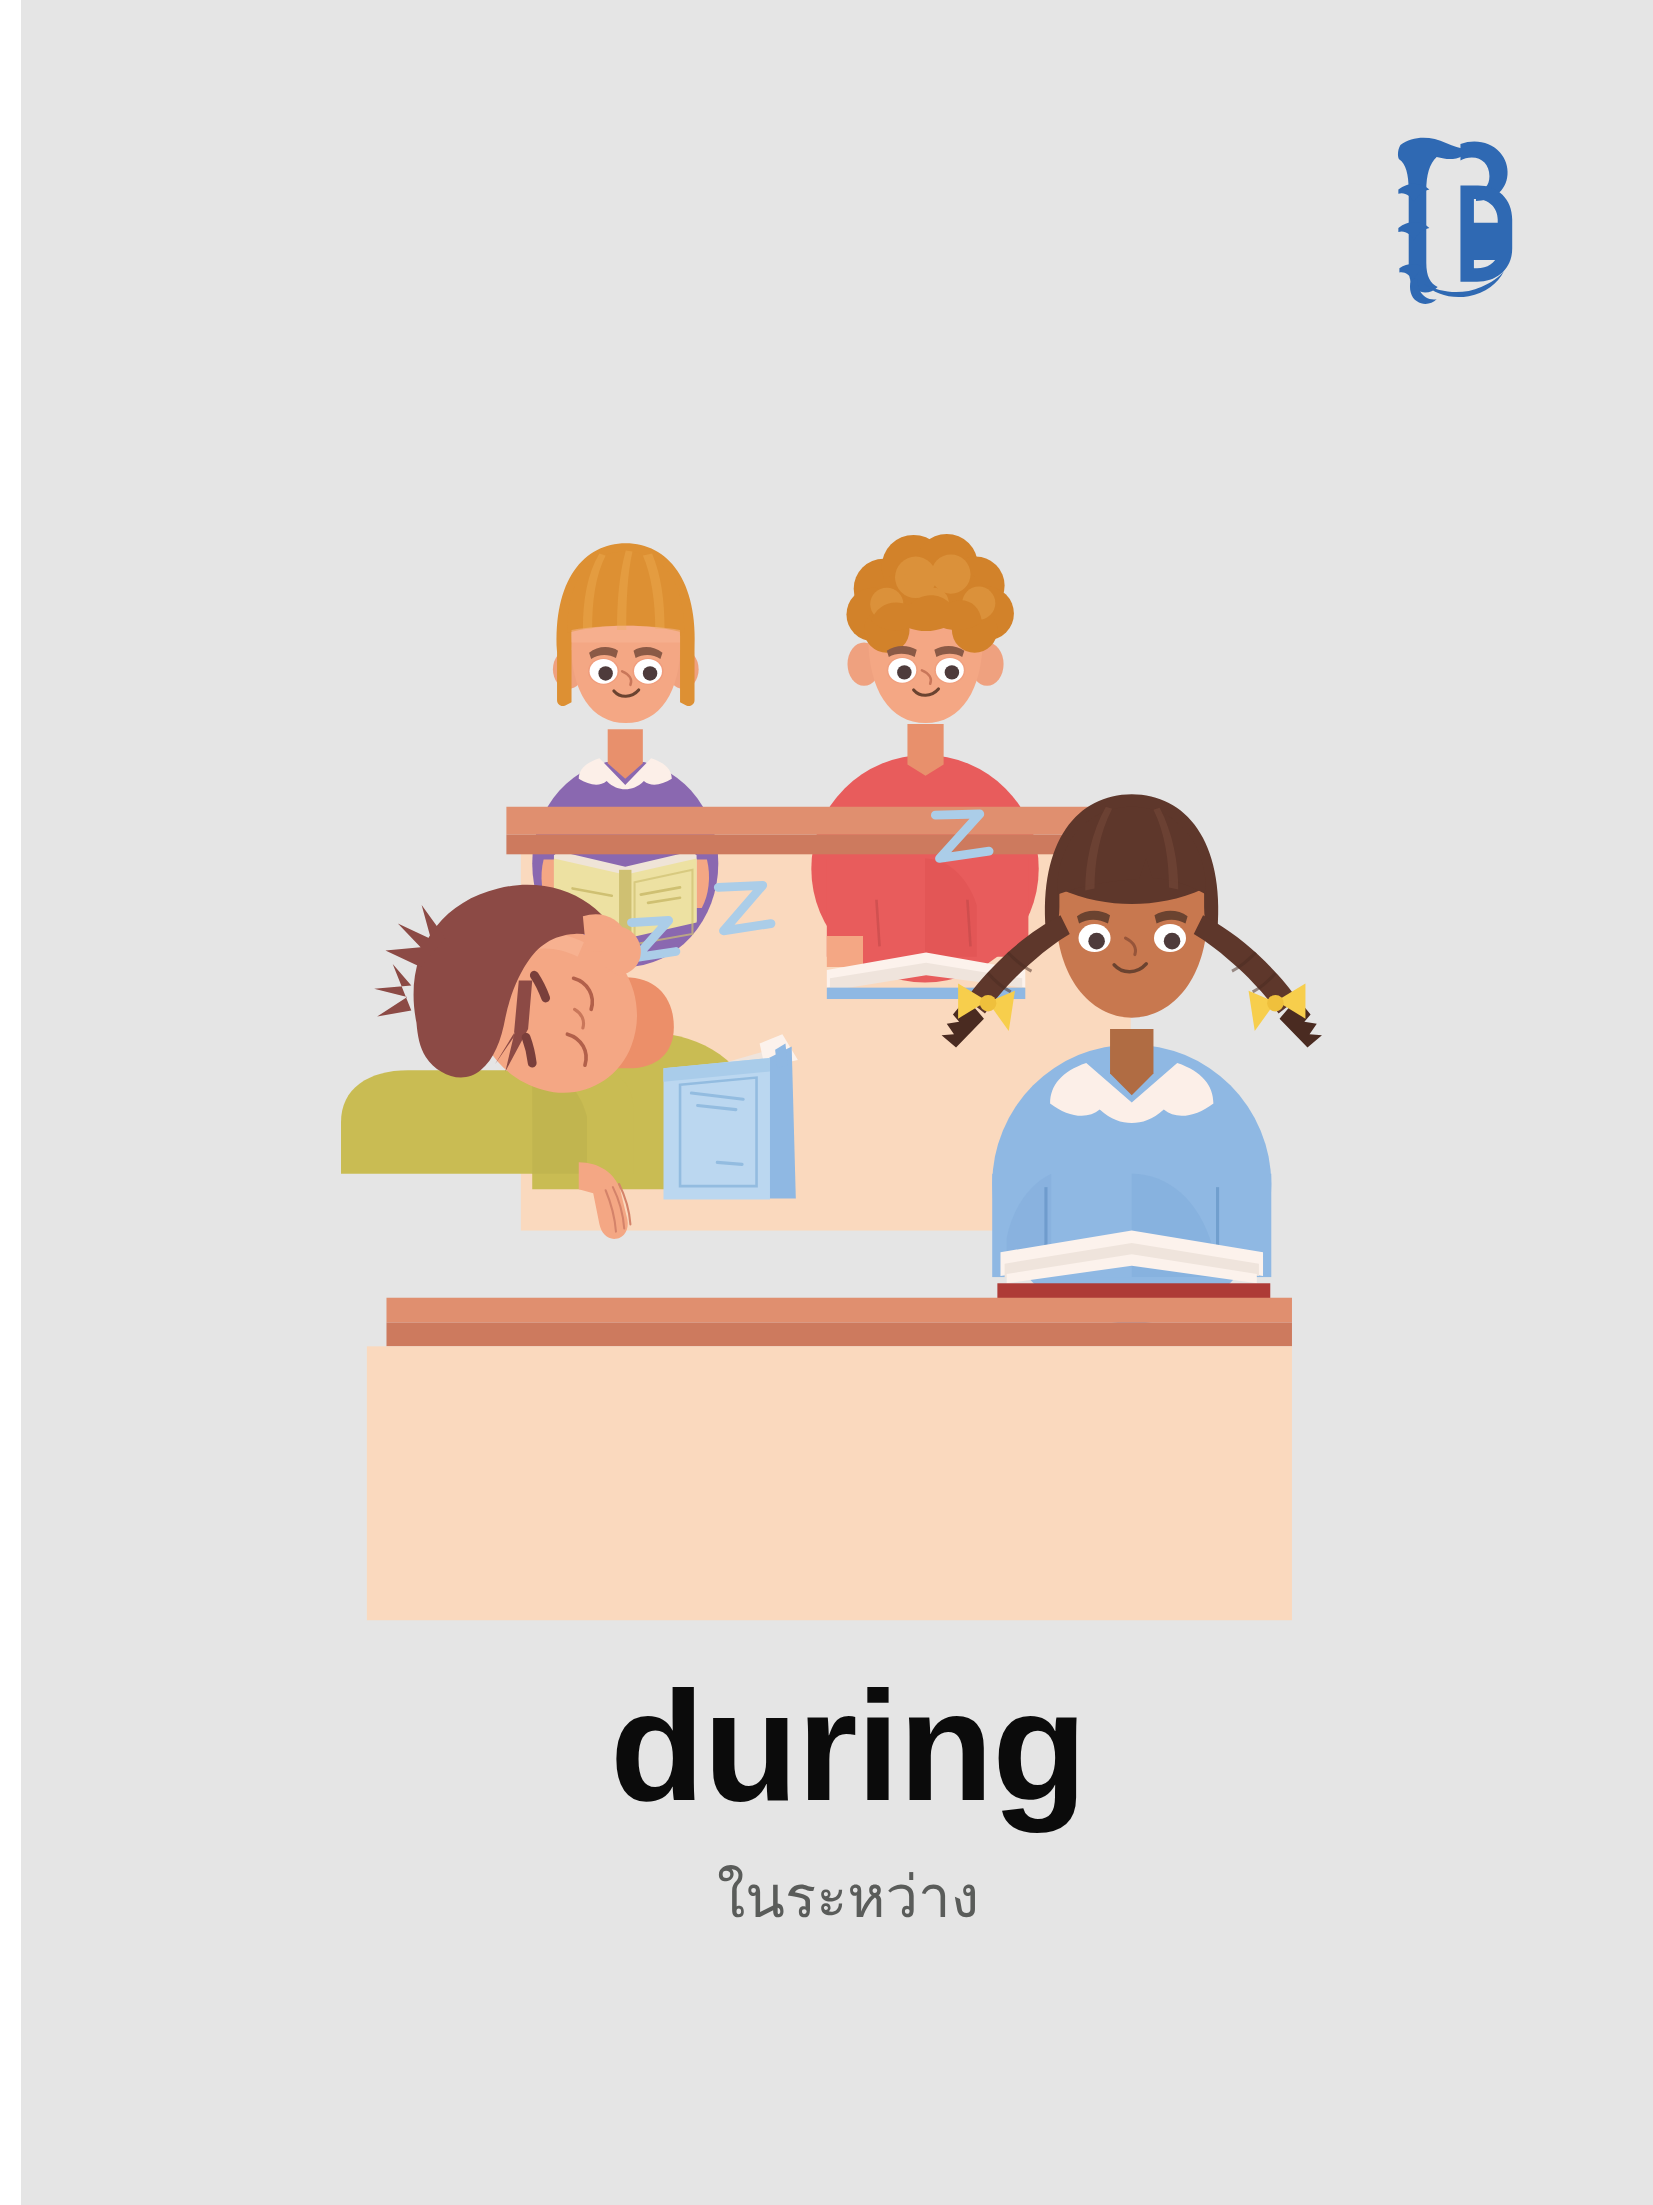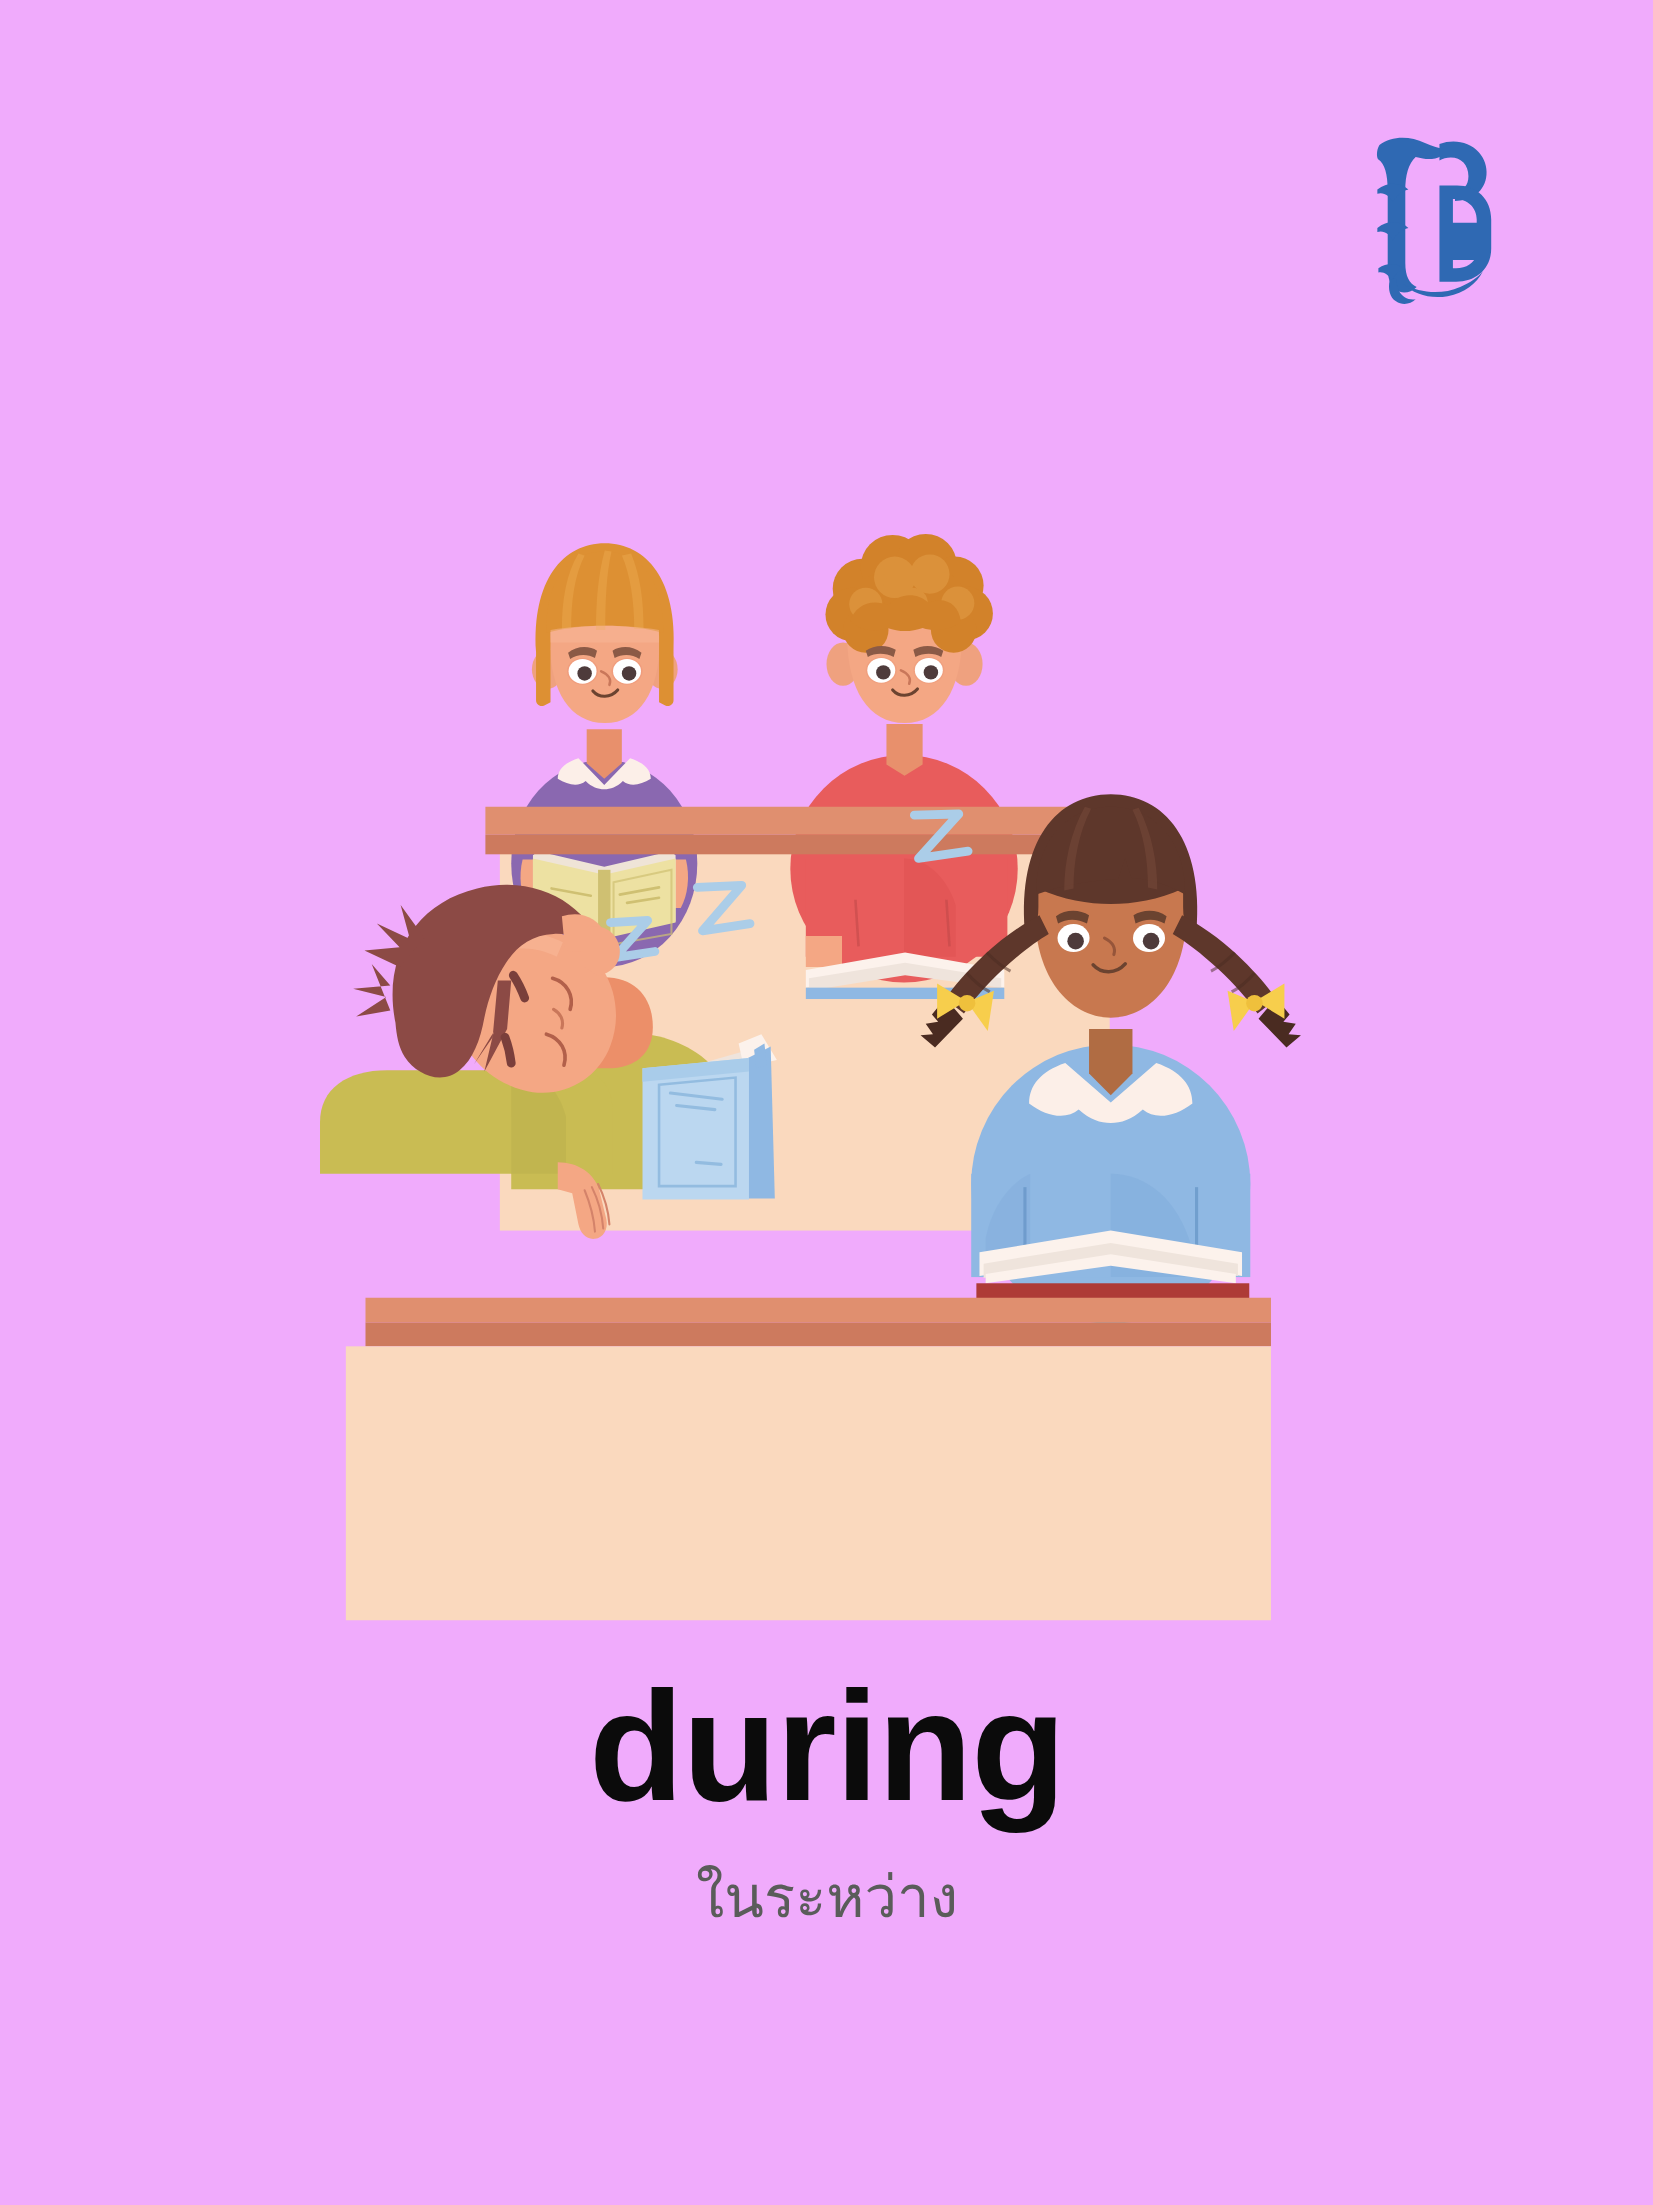--- a/index.html
+++ b/index.html
@@ -11,21 +11,22 @@
     width: 1654px;
     height: 2205px;
     font-family: "Liberation Sans", sans-serif;
     overflow: hidden;
     position: relative;
   }
 
   .flashcard {
     position: absolute;
     inset: 0;
-    background: #f0abfc;
+    background: #e5e5e5;
+    margin-left: 21px;
   }
 
   
   .brand-logo {
     position: absolute;
     left: 1338px;
     top: 113px;
     width: 176px;
     height: 207px;
   }

